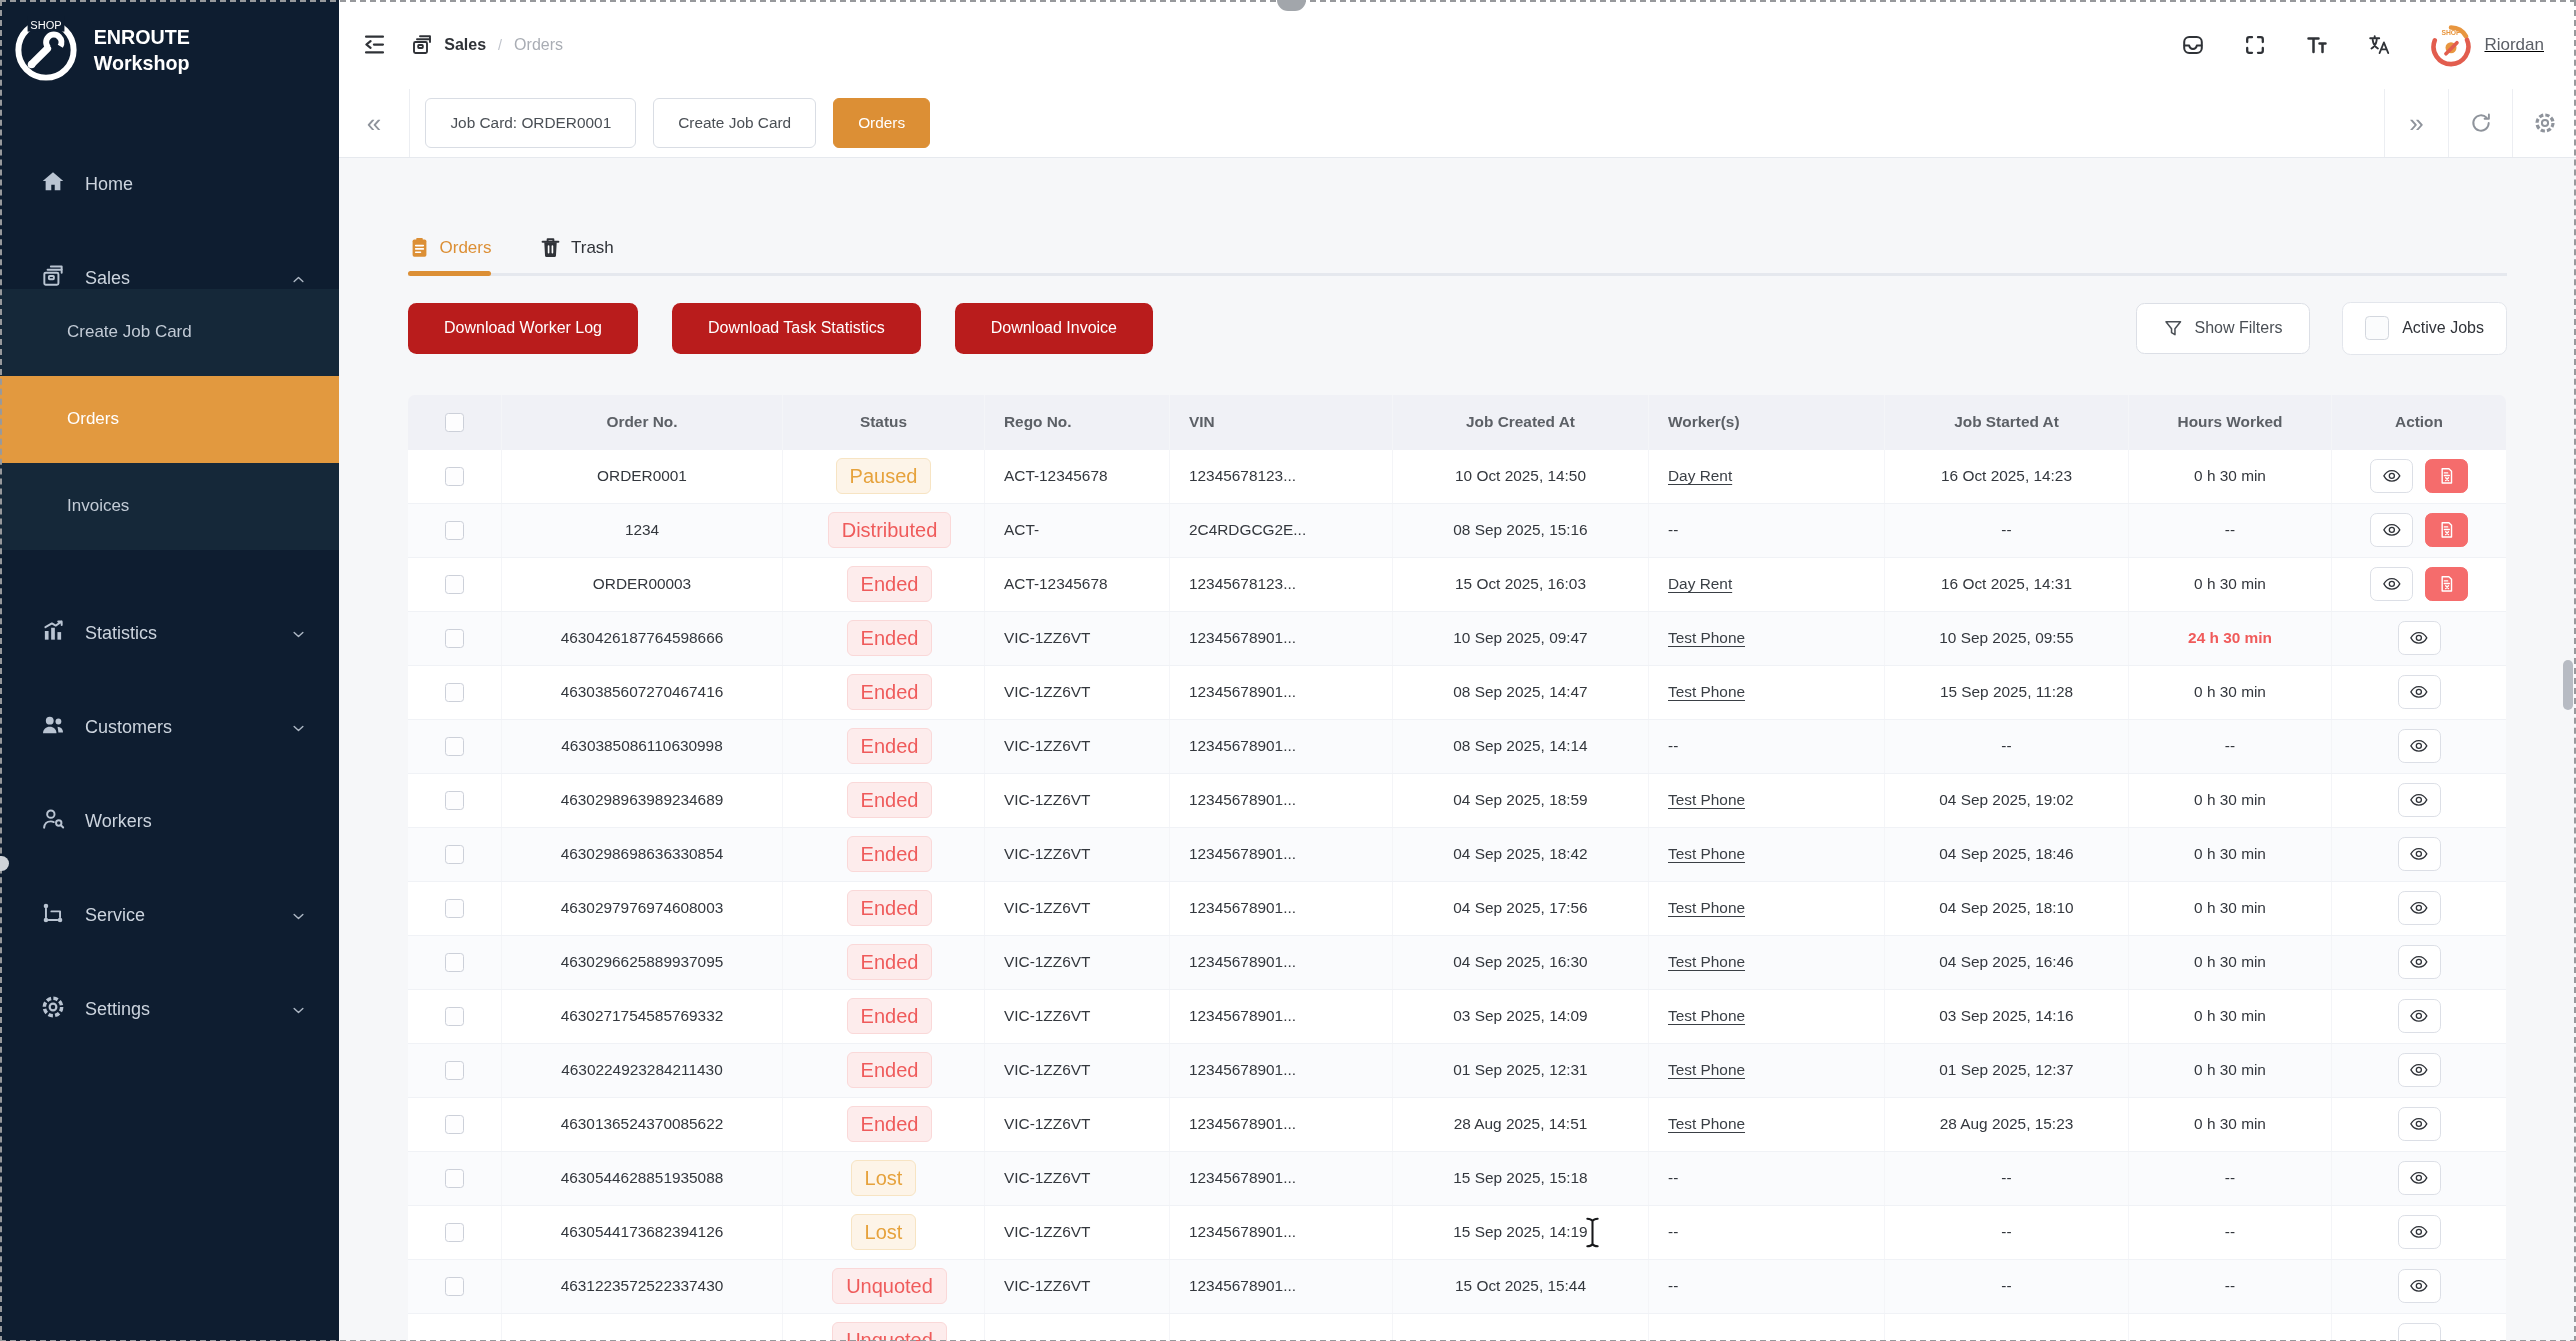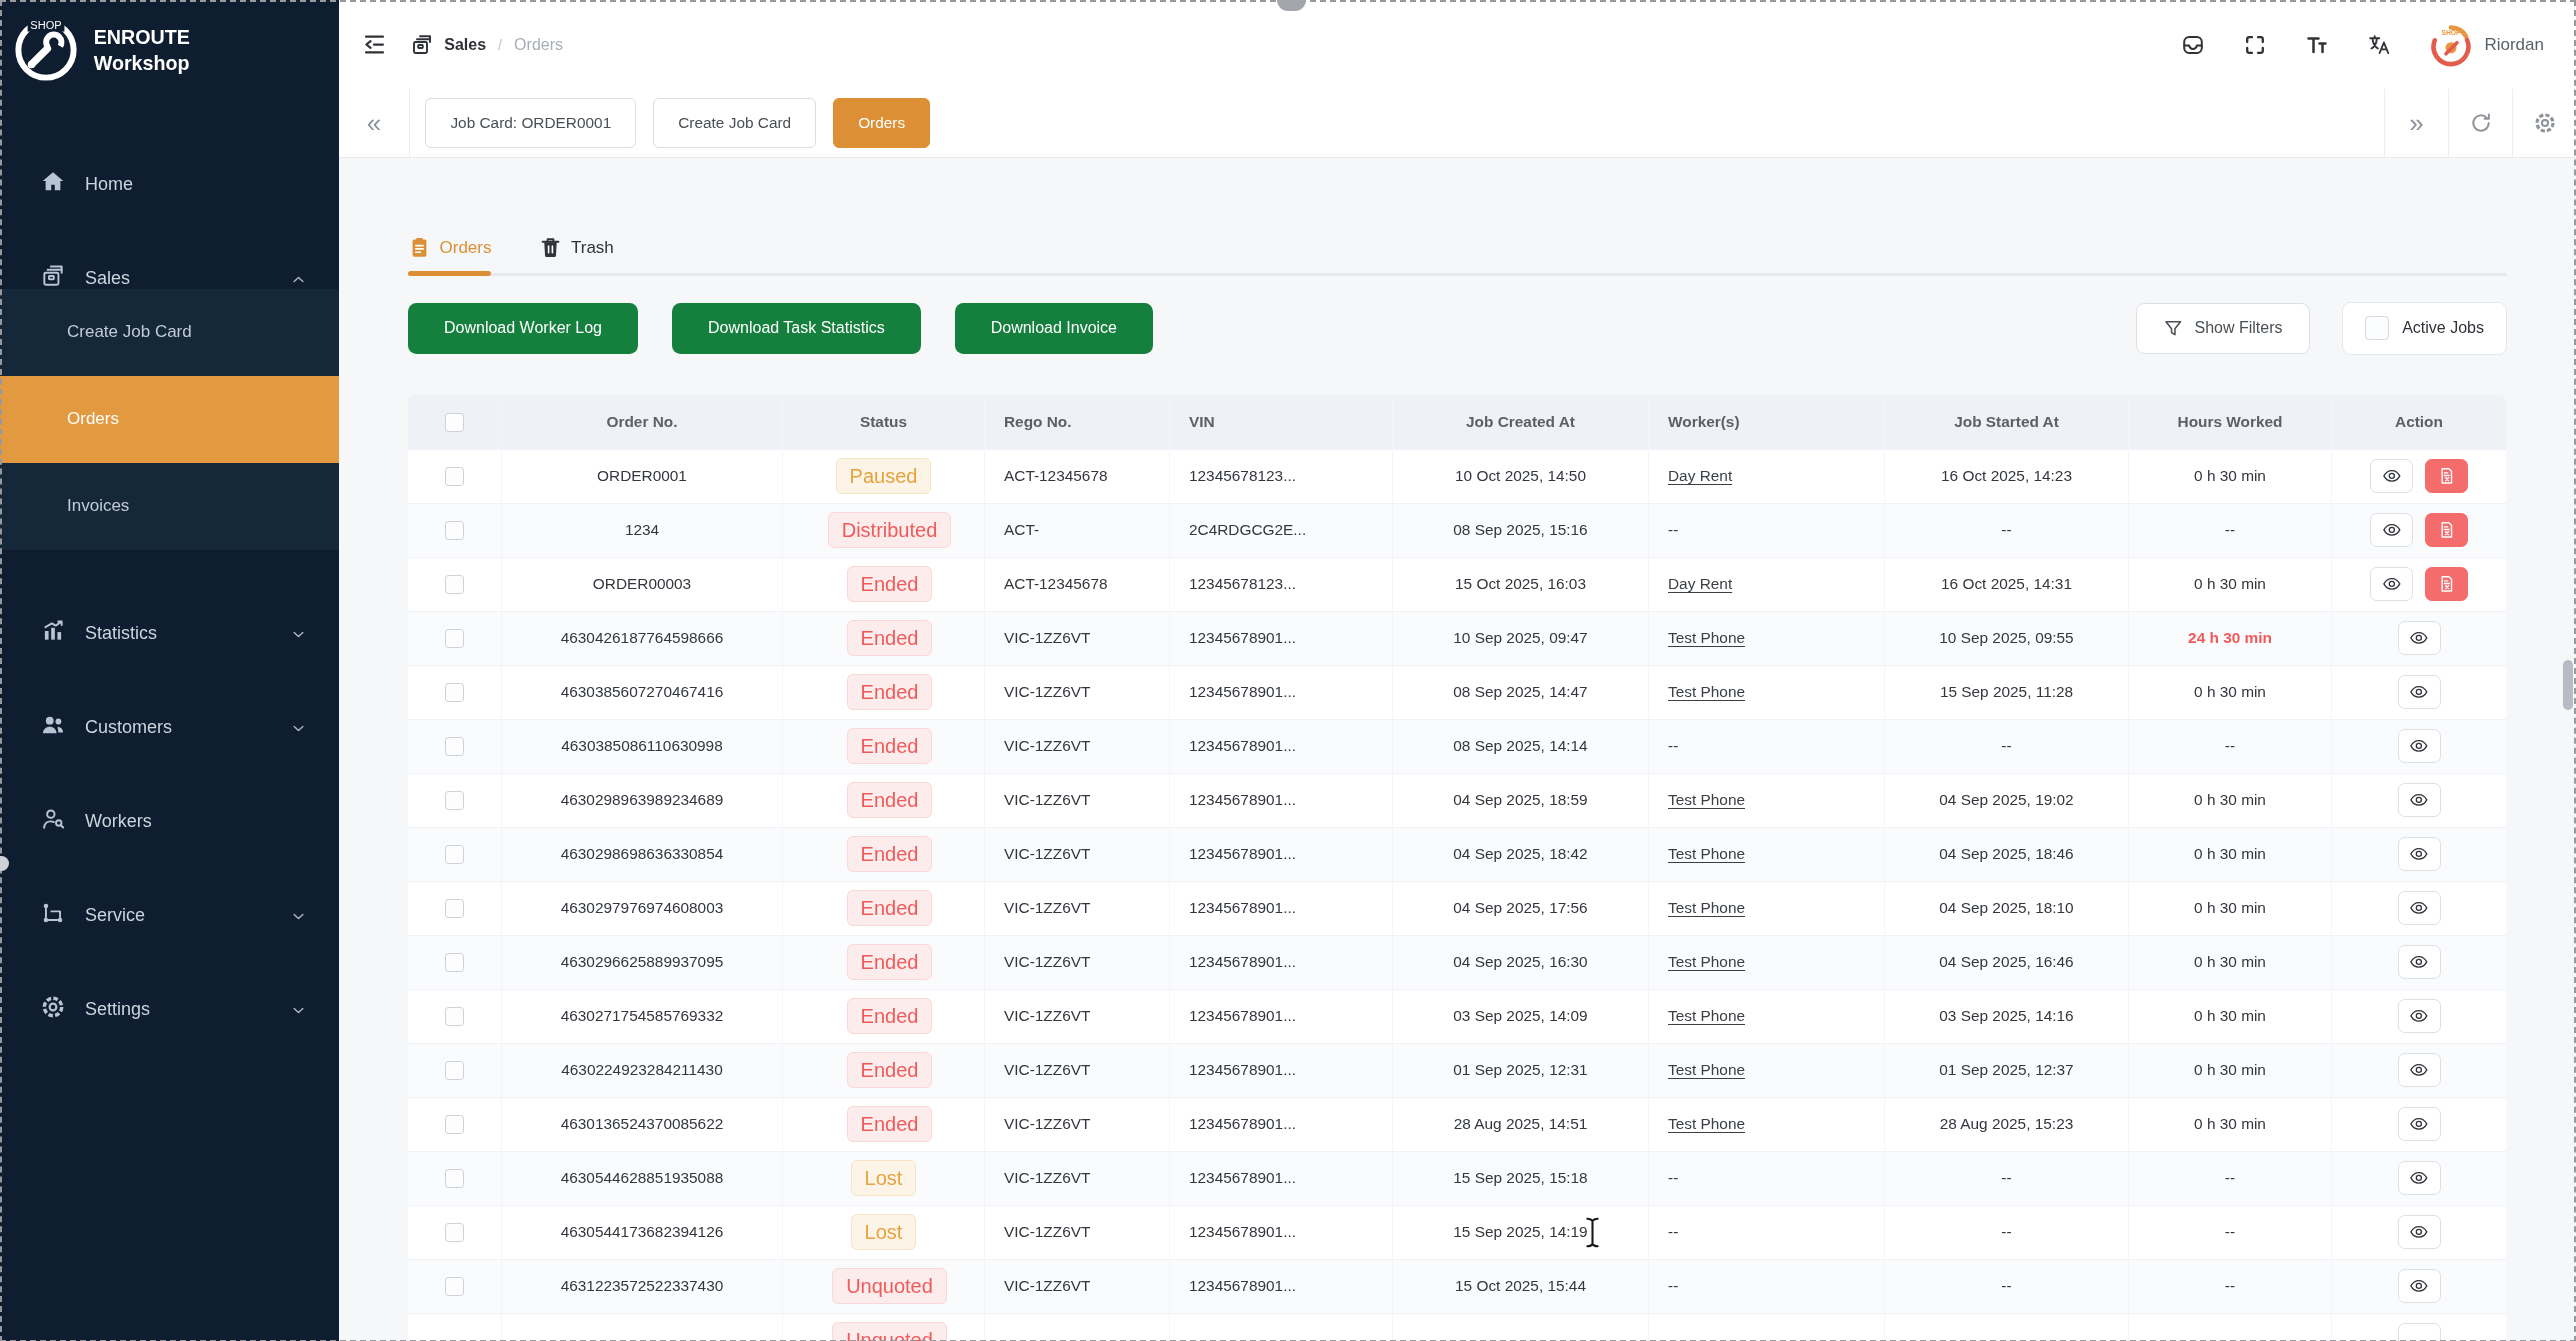--- a/index.html
+++ b/index.html
@@ -28,21 +28,21 @@
   .main{flex:1;display:flex;flex-direction:column;min-width:0;}
   .topbar{height:89px;background:#fff;display:flex;align-items:center;padding:0 32px 0 22px;flex:none;}
   .tb-icon{width:27px;height:27px;color:#2f3237;cursor:pointer;}
   .tb-icon svg{width:27px;height:27px;display:block;}
   .crumb-wrap{display:flex;align-items:center;gap:10.3px;margin-left:22px;}
   .crumb-icon{width:24px;height:24px;color:#2f3237;}
   .crumb-icon svg{width:24px;height:24px;display:block;}
   .crumb-section{font-size:16px;font-weight:bold;color:#2f3237;}
   .crumb-sep{font-size:14.5px;color:#c0c4cc;margin:0 1.7px;}
   .crumb-page{font-size:16px;color:#a9adb4;}
-  .topbar-right{margin-left:auto;display:flex;align-items:center;gap:38px;}
+  .topbar-right{margin-left:auto;display:flex;align-items:center;gap:38px;text-decoration:underline;}
   .top-ic{width:24px;height:24px;color:#2f3237;cursor:pointer;}
   .top-ic svg{width:24px;height:24px;display:block;}
   .userchip{display:flex;align-items:center;gap:11px;cursor:pointer;}
   .avatar svg{width:44px;height:44px;display:block;}
   .username{font-size:17px;color:#5b5f66;}
 
   
   .tabbar{height:68px;background:#fff;display:flex;align-items:stretch;border-bottom:1.7px solid #e6e9ee;flex:none;}
   .tab-nav-cell{width:70px;display:flex;align-items:center;justify-content:center;font-size:26px;color:#8e939b;border-right:1.7px solid #eceef2;cursor:pointer;}
   .tabs-strip{display:flex;align-items:center;gap:17px;padding:0 15.4px;flex:1;min-width:0;}
@@ -53,21 +53,21 @@
   .tab-tool svg{width:24px;height:24px;display:block;}
 
   
   .content{flex:1;padding:0 69px;position:relative;overflow:hidden;background:#f6f7f9;}
   .ctabs{margin-top:78px;display:flex;gap:48px;border-bottom:3.4px solid #e5e8ee;padding-bottom:13.7px;}
   .ctab{display:flex;align-items:center;gap:8.5px;font-size:17px;color:#303339;position:relative;cursor:pointer;}
   .ctab .icon, .ctab .icon svg{width:23px;height:23px;display:block;}
   .ctab.active{color:#DC8F35;}
   .ctab.active::after{content:"";position:absolute;left:0;right:0;bottom:-17px;height:5.1px;border-radius:2.6px;background:#DC8F35;}
   .actions-row{margin-top:26px;display:flex;align-items:center;gap:34px;}
-  .btn-orange{height:51px;display:flex;align-items:center;padding:0 36px;background:#15803d;color:#fff;font-size:16px;border-radius:8.5px;border:none;font-family:"Liberation Sans",sans-serif;cursor:pointer;white-space:nowrap;}
+  .btn-orange{height:51px;display:flex;align-items:center;padding:0 36px;background:#b91c1c;color:#fff;font-size:16px;border-radius:8.5px;border:none;font-family:"Liberation Sans",sans-serif;cursor:pointer;white-space:nowrap;}
   .right-tools{margin-left:auto;display:flex;align-items:center;gap:32px;}
   .btn-plain{height:51px;display:flex;align-items:center;gap:11px;padding:0 26px;background:#fff;border:1.7px solid #dcdfe6;border-radius:8.5px;font-size:16px;color:#4a4f55;cursor:pointer;white-space:nowrap;}
   .btn-plain .icon, .btn-plain .icon svg{width:20.5px;height:20.5px;display:block;}
   .chk-box{height:51px;display:flex;align-items:center;gap:13.7px;padding:0 22px;background:#fff;border:1.7px solid #e3e6ec;border-radius:8.5px;cursor:pointer;white-space:nowrap;}
   .chk-square{width:22px;height:22px;border:1.7px solid #d3d7de;border-radius:4.3px;background:#fbfcfd;}
   .chk-label{font-size:16px;color:#303339;}
 
   
   .tbl{margin-top:40px;width:2098px;}
   .trow{display:grid;grid-template-columns:94px 281px 202px 185px 223px 256px 236px 244px 203px 174px;align-items:center;}

